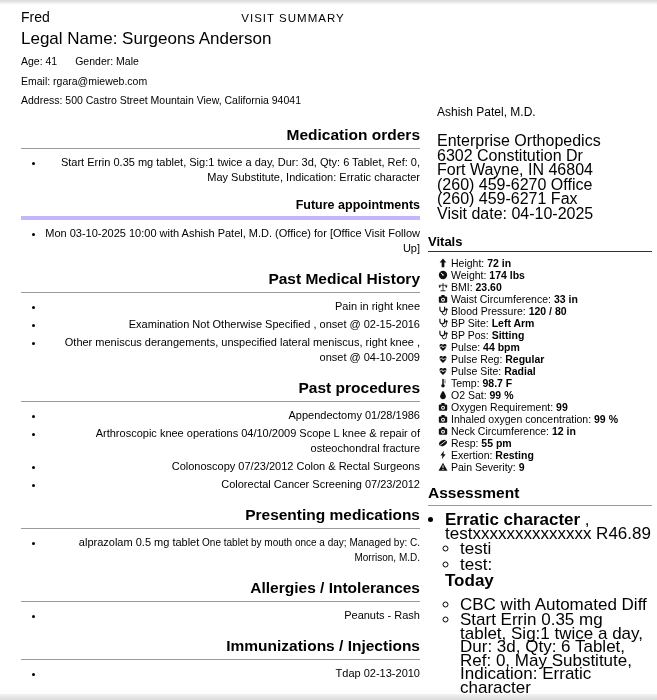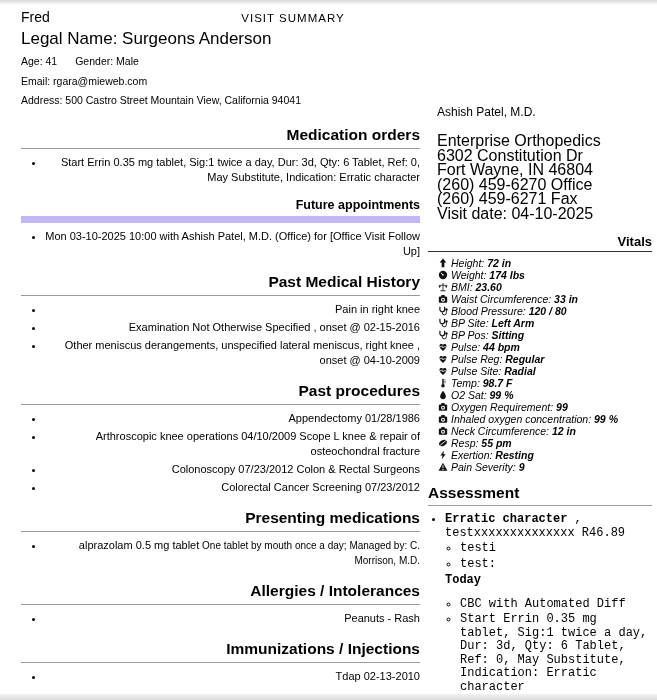--- a/index.html
+++ b/index.html
@@ -21,42 +21,42 @@
   .hdr .meta{font-size:10.5px;line-height:15.5px;margin-top:4px;}
   .hdr .meta .gap{display:inline-block;width:18px;}
   .vtitle{position:absolute;left:0;top:12px;width:586px;text-align:center;
     font-size:11.5px;letter-spacing:1px;}
 
   
   .leftcol{position:absolute;left:21px;top:126px;width:399px;text-align:right;}
   .sec-h-lg{font-size:15.5px;font-weight:bold;margin:14px 0 0 0;
     padding-bottom:4px;border-bottom:1px solid #9a9a9a;}
   .sec-h-sm{font-size:12.5px;font-weight:bold;margin:13px 0 0 0;
-    padding-bottom:4px;border-bottom:7px solid #c4b5fd;}
+    padding-bottom:4px;border-bottom:4px solid #c4b5fd;}
   .leftcol .sec:first-child .sec-h-lg{margin-top:0;}
   .blist{margin:6px 0 2px 0;padding:0 0 0 24px;font-size:11px;line-height:15px;}
   .blist li{margin-bottom:3px;}
   .blist .suffix{font-size:10px;}
 
   
   .rightcol{position:absolute;left:428px;top:104px;width:224px;}
   .prov{padding-left:9px;}
   .prov .pvname{font-size:12px;line-height:16px;margin-bottom:14px;}
   .prov .pvline{font-size:16px;line-height:14.5px;}
   .r-h{font-size:13px;font-weight:bold;margin:13px 0 0 0;
-    padding-bottom:2px;border-bottom:1px solid #333;text-align:right;}
+    padding-bottom:2px;border-bottom:1px solid #333;}
   .vitals{margin-top:5px;padding-left:9px;}
-  .vital{font-size:10.5px;line-height:12px;white-space:nowrap;font-style:italic;}
+  .vital{font-size:10.5px;line-height:12px;white-space:nowrap;}
   .vicon{display:inline-block;width:12px;text-align:center;margin-right:2px;}
   .vicon svg{width:10px;height:10px;vertical-align:-1px;}
   .vval{font-weight:bold;}
 
   .asmt-h{font-size:15.5px;font-weight:bold;margin:11px 0 0 0;
     padding-bottom:3px;border-bottom:1px solid #9a9a9a;}
-  .asmt{margin:7px 0 0 0;padding:0 0 0 17px;font-size:12px;line-height:13.5px;font-family:Liberation Mono, monospace;}
+  .asmt{margin:7px 0 0 0;padding:0 0 0 17px;font-size:17px;line-height:13.5px;}
   .asmt ul{margin:2px 0 0 0;padding-left:15px;}
   .asmt ul.sub{list-style:circle;}
   .asmt li{margin-bottom:2px;}
   .today-lbl{font-weight:bold;margin:3px 0 10px -15px;padding-left:15px;}
   .asmt .today-lbl{margin-left:0;padding-left:0;}
 
   .goals-h{font-size:11px;font-weight:bold;margin:12px 0 0 0;}
   .goals-list{margin:2px 0 0 0;padding:0 0 0 17px;font-size:11px;line-height:13.5px;}
 </style>
 </head>

